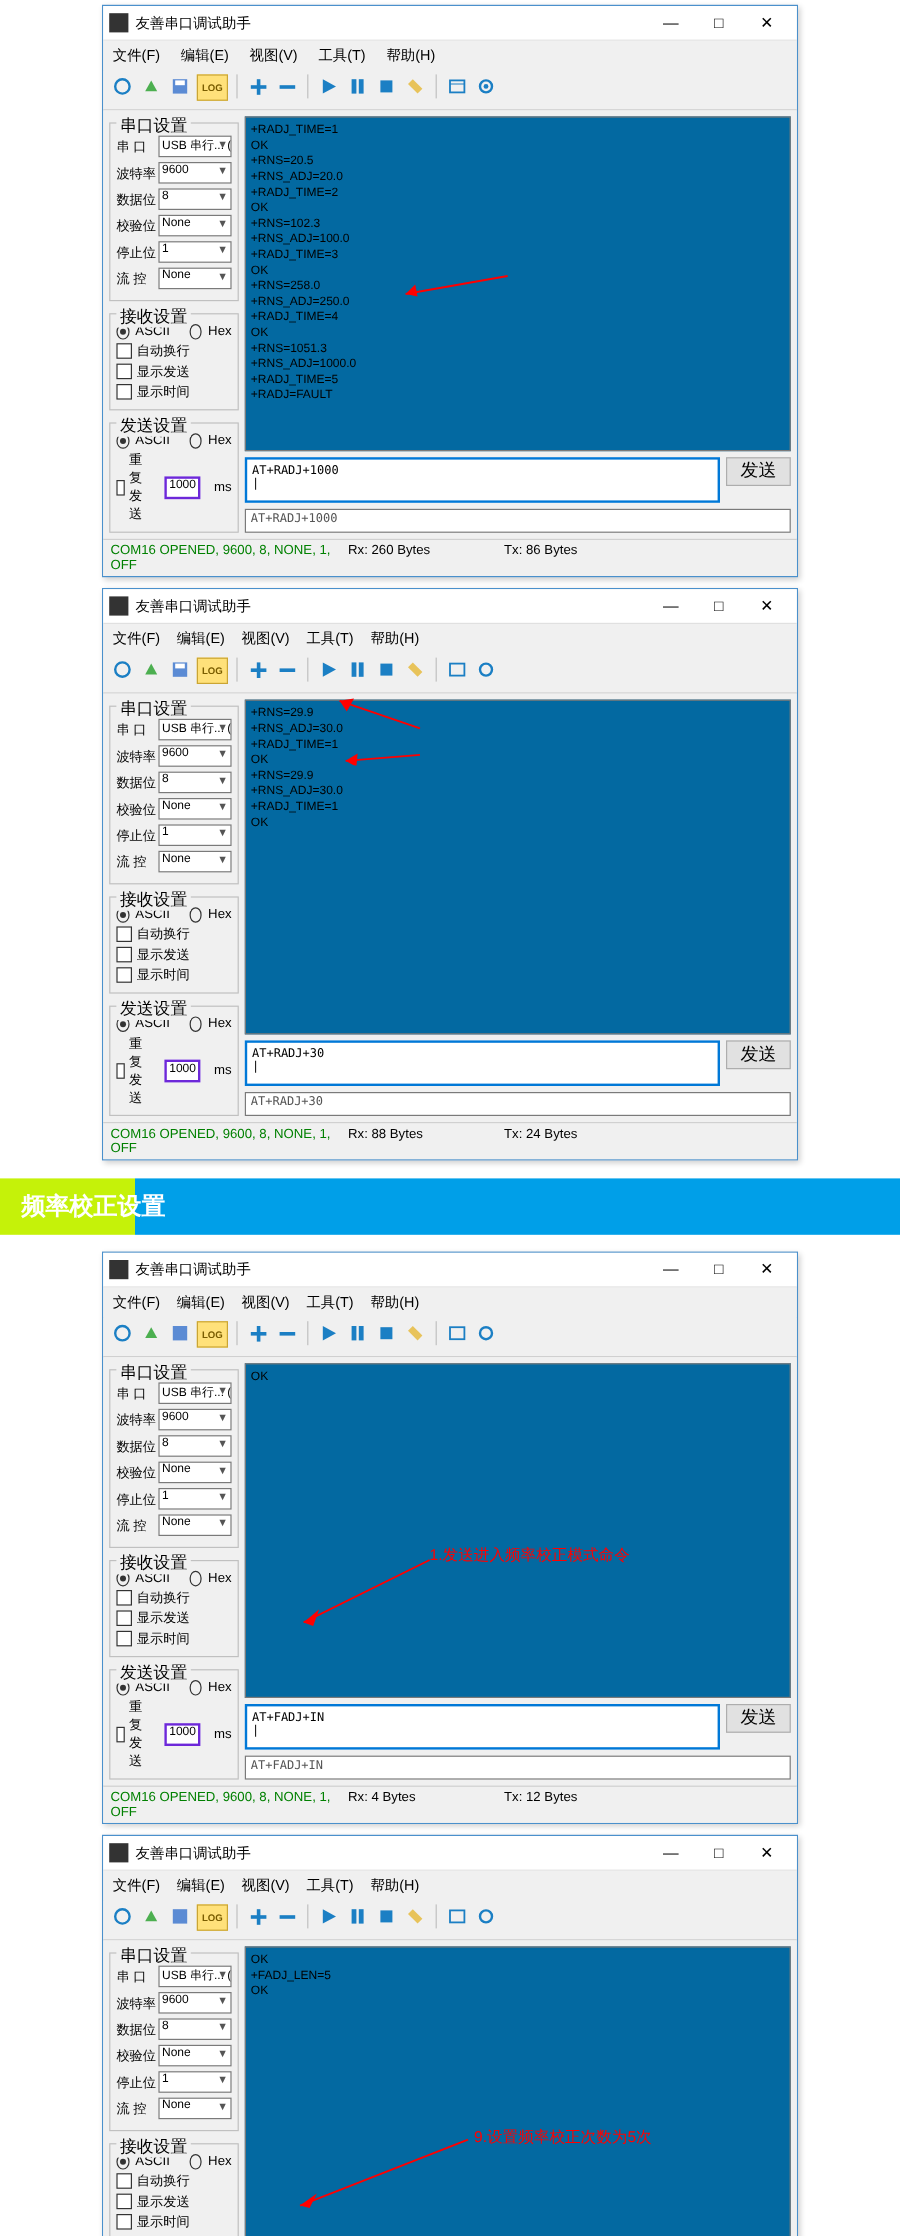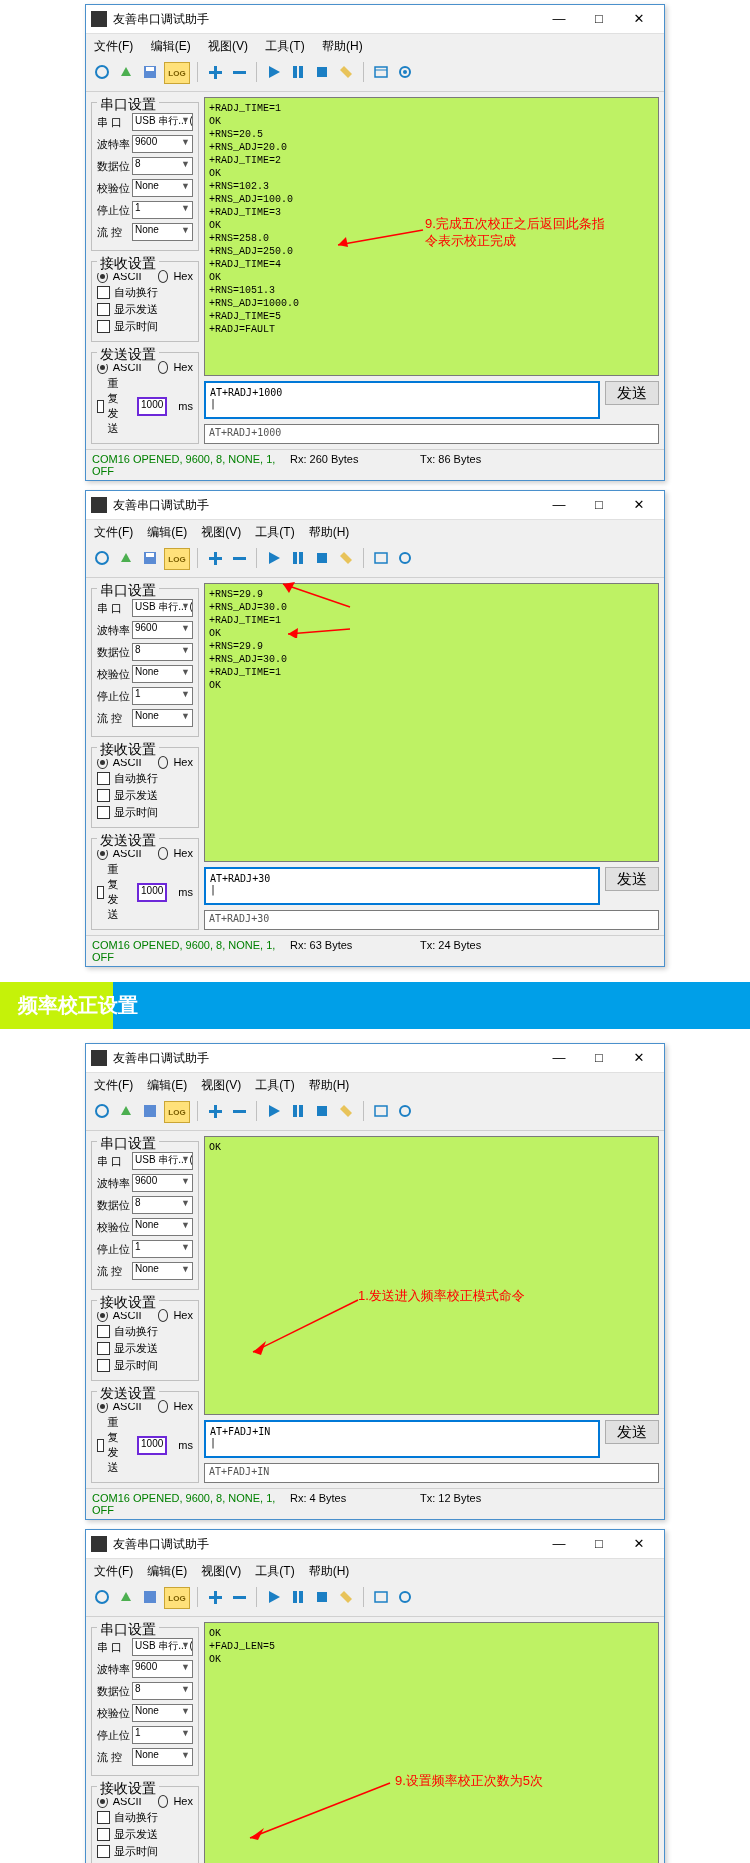--- a/index.html
+++ b/index.html
@@ -23,21 +23,21 @@
 .frow{display:flex;align-items:center;margin:4px 0;font-size:11px}
 .flbl{width:35px}
 .fsel{flex:1;border:1px solid #7a7a7a;background:#fff;height:16px;font-size:10px;padding:0 14px 0 2px;white-space:nowrap;overflow:hidden;position:relative}
 .fsel::after{content:'▼';position:absolute;right:2px;top:1px;font-size:9px;color:#555}
 .rrow{display:flex;align-items:flex-start;gap:5px;font-size:11px;margin:2px 0}
 .radio{width:11px;height:11px;border:1px solid #333;border-radius:50%;display:inline-flex;align-items:center;justify-content:center}
 .radio.on::after{content:'';width:5px;height:5px;background:#333;border-radius:50%}
 .crow{display:flex;align-items:center;gap:4px;font-size:11px;margin:2px 0}
 .cbox{width:11px;height:11px;border:1px solid #333;background:#fff}
 .right{flex:1;display:flex;flex-direction:column;gap:5px}
-.rxbox{border:1px solid #7a7a7a;background:#bef264;flex:1;padding:4px;font-family:Liberation Mono, monospace;font-size:10px;line-height:13px;white-space:pre;overflow:hidden;position:relative}
+.rxbox{border:1px solid #7a7a7a;background:#0369a1;flex:1;padding:4px;font-family:Liberation Sans, sans-serif;font-size:10px;line-height:13px;white-space:pre;overflow:hidden;position:relative}
 .txrow{display:flex;gap:5px}
 .txbox{flex:1;border:2px solid #0078d7;background:#fff;padding:4px;font-family:Consolas,monospace;font-size:10px;height:26px}
 .sendbtn{width:52px;height:22px;border:1px solid #adadad;background:#e1e1e1;text-align:center;line-height:22px;font-size:15px;align-self:flex-start}
 .echo{border:1px solid #7a7a7a;background:#fff;padding:2px 4px;font-family:Consolas,monospace;font-size:10px;height:14px;color:#555}
 .nbox{width:40px;border:2px solid #6d28d9;background:#fff;height:15px;font-size:10px;padding:0 2px;text-align:left}
 .status{padding:3px 6px;background:#f0f0f0;border-top:1px solid #d0d0d0;font-size:11px;display:flex}
 .st1{color:#008000;width:198px}
 .st2{width:130px}
 .anno{position:absolute;color:#ff0000;font-size:13px;line-height:17px;pointer-events:none}
 .arrow{position:absolute;pointer-events:none}
@@ -206,22 +206,20 @@
    </div>
    <div class="echo">AT+RADJ+1000</div>
   </div>
  </div>
  <div class="status">
   <div class="st1">COM16 OPENED, 9600, 8, NONE, 1, OFF</div>
   <div class="st2">Rx: 260 Bytes</div>
   <div>Tx: 86 Bytes</div>
  </div>
 </div>
-<div class="anno" style="top:215px;left:425px;white-space:pre">9.完成五次校正之后返回此条指
-令表示校正完成</div>
 <svg class="arrow" style="top:227px;left:328px" width="100" height="22">
       <line x1="95" y1="3" x2="10" y2="18" stroke="#ff0000" stroke-width="1.5"></line>
       <path d="M10 18 L18 10 L20 20 Z" fill="#ff0000"></path>
     </svg>
 </div>
 
 <div class="wincont">
 <div class="window">
  <div class="titlebar">
         <div class="ticon"></div>
@@ -359,21 +357,21 @@
 OK</div>
    <div class="txrow">
             <div class="txbox"><span>AT+RADJ+30</span><br>|</div>
             <div class="sendbtn">发送</div>
           </div>
    <div class="echo">AT+RADJ+30</div>
   </div>
  </div>
  <div class="status">
         <div class="st1">COM16 OPENED, 9600, 8, NONE, 1, OFF</div>
-        <div class="st2">Rx: 63 Bytes</div>
+        <div class="st2">Rx: 88 Bytes</div>
         <div>Tx: 24 Bytes</div>
       </div>
 </div>
 <svg class="arrow" style="top:93px;left:275px" width="80" height="30">
       <line x1="75" y1="28" x2="8" y2="5" stroke="#ff0000" stroke-width="1.5"></line>
       <path d="M8 5 L20 3 L14 14 Z" fill="#ff0000"></path>
     </svg>
 <svg class="arrow" style="top:140px;left:280px" width="75" height="12">
       <line x1="70" y1="3" x2="8" y2="8" stroke="#ff0000" stroke-width="1.5"></line>
       <path d="M8 8 L18 2 L17 13 Z" fill="#ff0000"></path>

